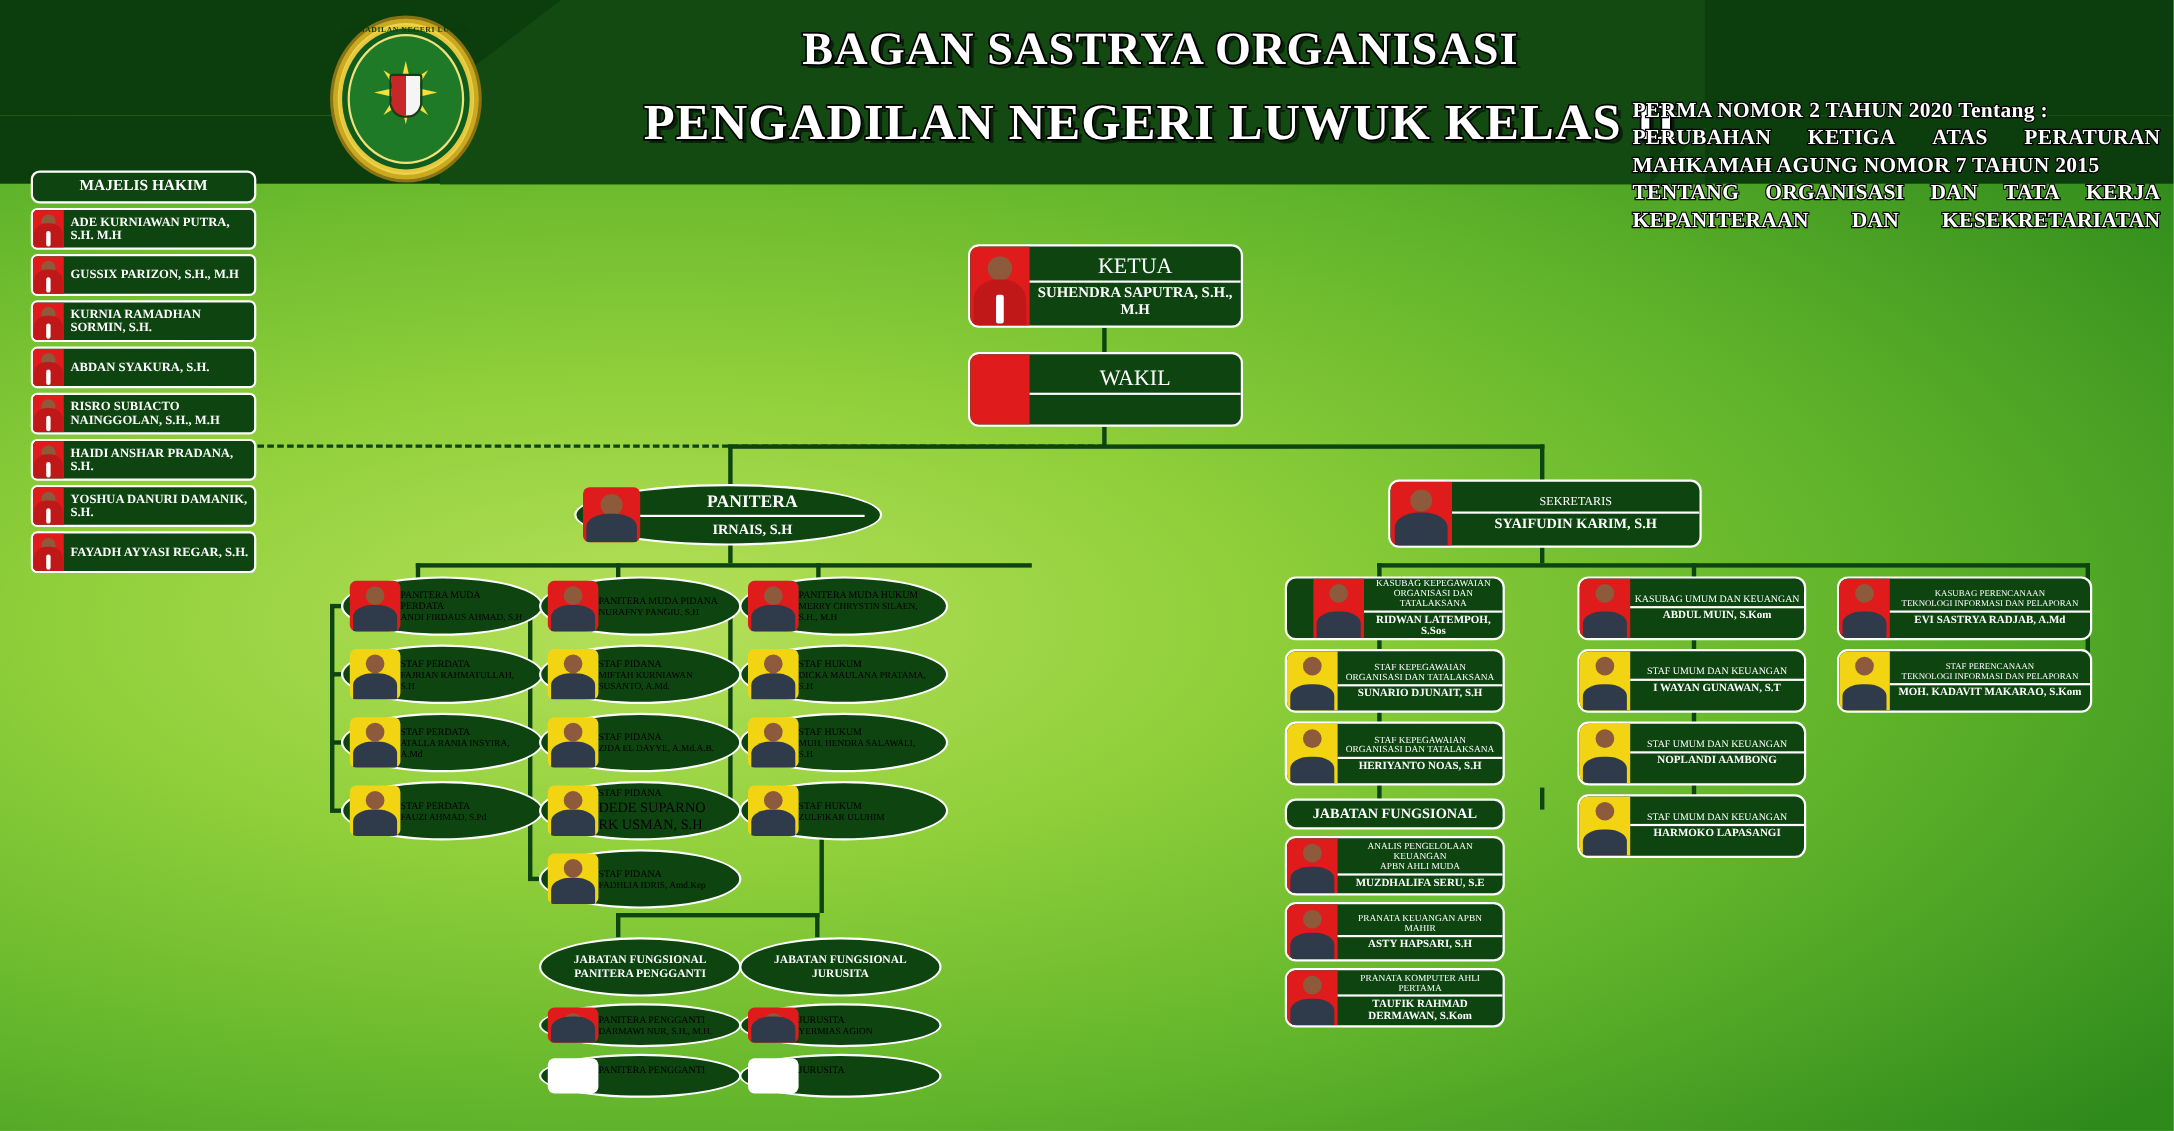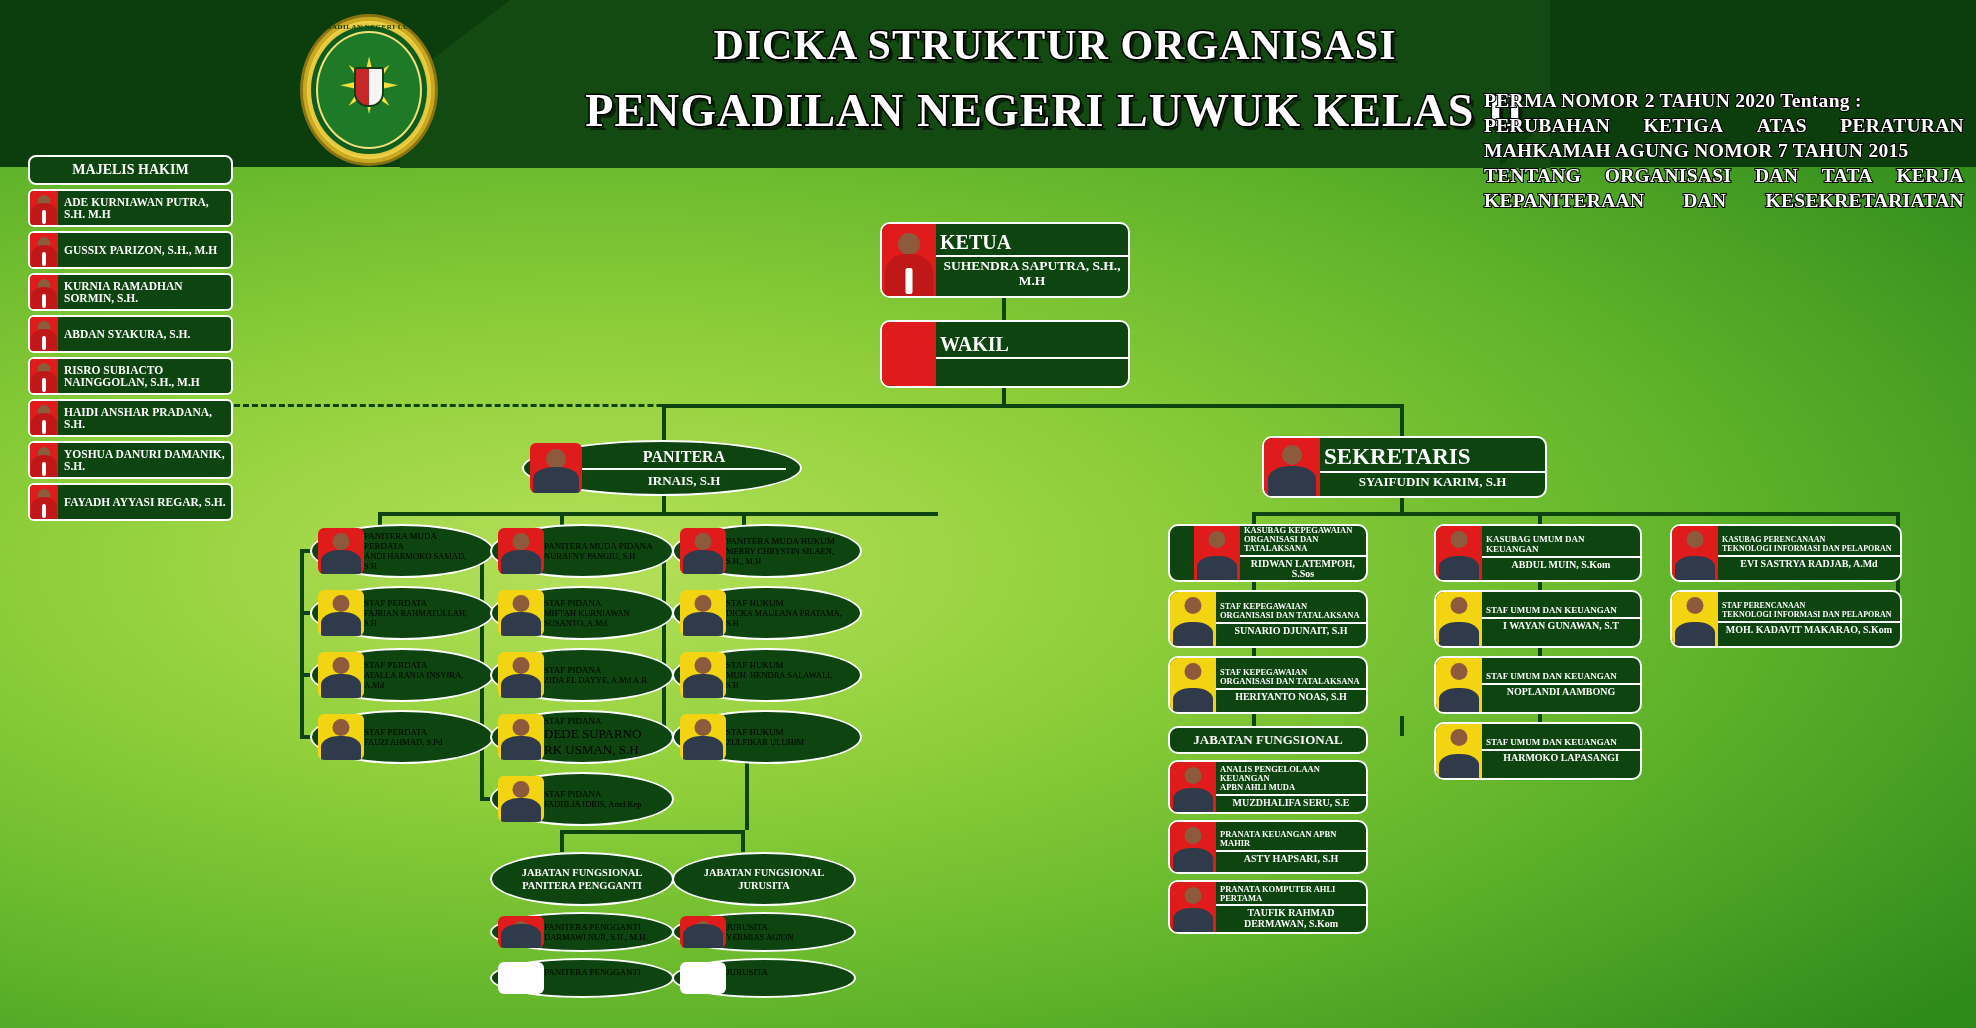--- a/index.html
+++ b/index.html
@@ -104,21 +104,21 @@
     border:2px solid #ffffff;
     border-radius:10px;
     display:flex; align-items:stretch;
     overflow:hidden;
     z-index:5;
   }
   .node .photo{ flex:0 0 auto; background:#e01b1b; }
   .node .photo.yellow{ background:#f2d413; }
   .node .txt{ flex:1 1 auto; display:flex; flex-direction:column; justify-content:center; }
   .node .role{
-    color:#fff; font-weight:bold; text-align:left; line-height:1.05;
+    color:#fff; font-weight:normal; text-align:center; line-height:1.05;
     border-bottom:2px solid #fff; padding:2px 4px;
   }
   .node .name{ color:#fff; font-weight:bold; text-align:center; padding:2px 4px; line-height:1.05;}
 
   
   .oval{
     position:absolute; background:#0d4410; border:2px solid #ffffff;
     border-radius:50%/50%;
     z-index:5;
   }
@@ -179,21 +179,21 @@
 <div class="logo">
   <div class="ring"></div>
   <div class="ring2"></div>
   <div class="ring3"></div>
   <div class="star">✷</div>
   <div class="shield"></div>
   <div class="toptext">PENGADILAN NEGERI LUWUK</div>
 </div>
 
 <div class="title-block">
-  <div class="title-line l1">DICKA STRUKTUR ORGANISASI</div>
+  <div class="title-line l1">BAGAN SASTRYA ORGANISASI</div>
   <div class="title-line l2">PENGADILAN NEGERI LUWUK KELAS II</div>
 </div>
 
 <div class="perma">
   <div>PERMA NOMOR 2 TAHUN 2020 Tentang :</div>
   <div class="j">
     <span>PERUBAHAN</span>
       <span>KETIGA</span>
       <span>ATAS</span>
       <span>PERATURAN</span>
@@ -360,36 +360,36 @@
 </div>
 
 <div class="node" id="node-sekretaris" style="left:1262px; top:436px; width:285px; height:62px;">
   <div class="photo" style="flex:0 0 56px;">
     <div class="av">
         <div class="head" style="width:20px;height:20px;top:7px;"></div>
       <div class="body" style="width:48px;height:30px;bottom:0;"></div>
       </div>
   </div>
   <div class="txt">
-    <div class="role" style="font-size:23px;">SEKRETARIS</div>
+    <div class="role" style="font-size:11px;">SEKRETARIS</div>
     <div class="name" style="font-size:13px;">SYAIFUDIN KARIM, S.H</div>
   </div>
 </div>
 
 <div id="columns-root">
     <div class="oval" style="left: 310px; top: 524px; width: 184px; height: 54px; display: flex; align-items: center;">
       <div style="flex: 0 0 46px; height: 46px; margin-left: 6px; border-radius: 6px; overflow: hidden; background: rgb(224, 27, 27);">
         <div class="av">
           <div class="head" style="width:17px;height:17px;top:5px;"></div>
           <div class="body" style="width:40px;height:24px;bottom:0;"></div>
         </div>
       </div>
       <div class="txt" style="flex: 1 1 0%; display: flex; flex-direction: column; justify-content: center; padding-right: 14px;">
         <div class="role" style="font-size: 9px;">PANITERA MUDA PERDATA</div>
-        <div class="name" style="font-size: 8.5px;">ANDI HARMOKO SAMAD, S.H</div>
+        <div class="name" style="font-size: 8.5px;">ANDI FIRDAUS AHMAD, S.H</div>
       </div>
     </div>
     <div class="ln" style="left: 300px; top: 549px; width: 10px; height: 4px;"></div>
     <div class="oval" style="left: 310px; top: 586px; width: 184px; height: 54px; display: flex; align-items: center;">
       <div style="flex: 0 0 46px; height: 46px; margin-left: 6px; border-radius: 6px; overflow: hidden; background: rgb(242, 212, 19);">
         <div class="av">
           <div class="head" style="width:17px;height:17px;top:5px;"></div>
           <div class="body" style="width:40px;height:24px;bottom:0;"></div>
         </div>
       </div>

